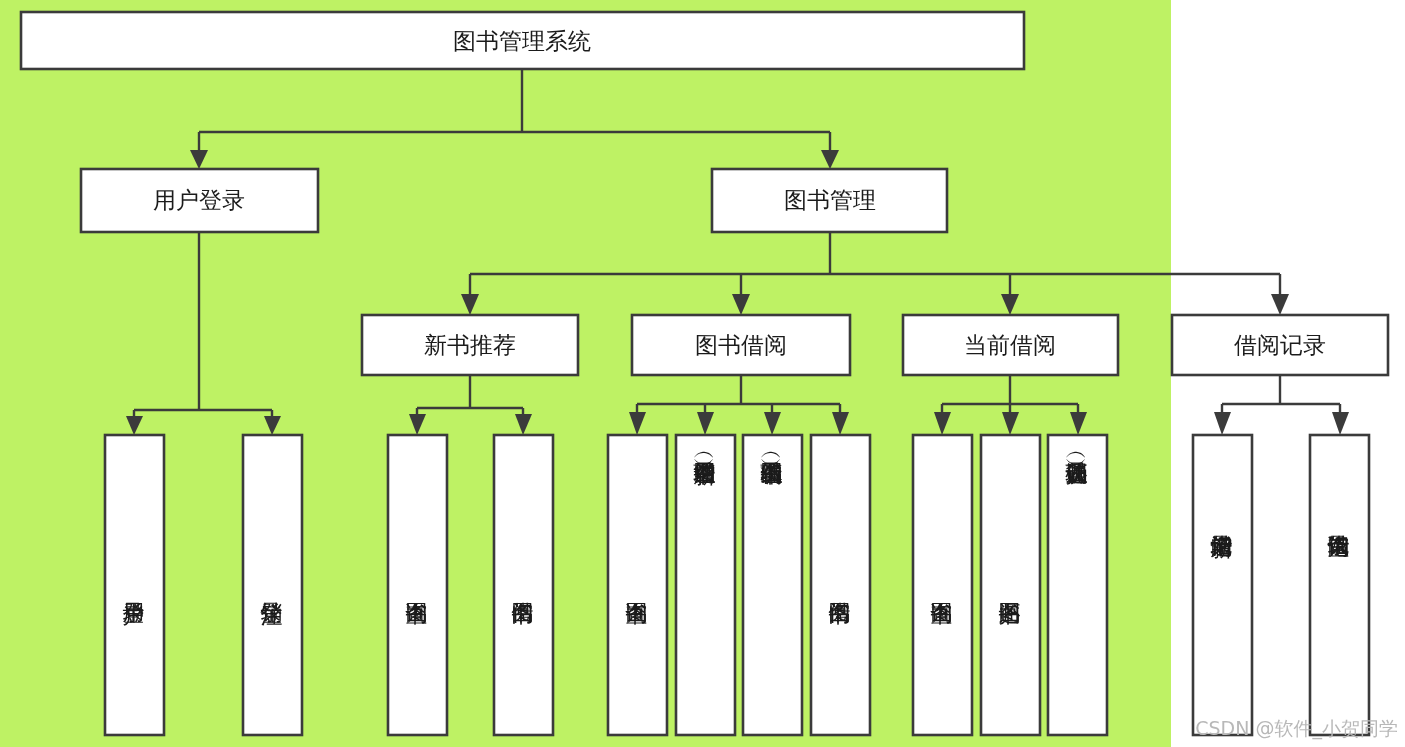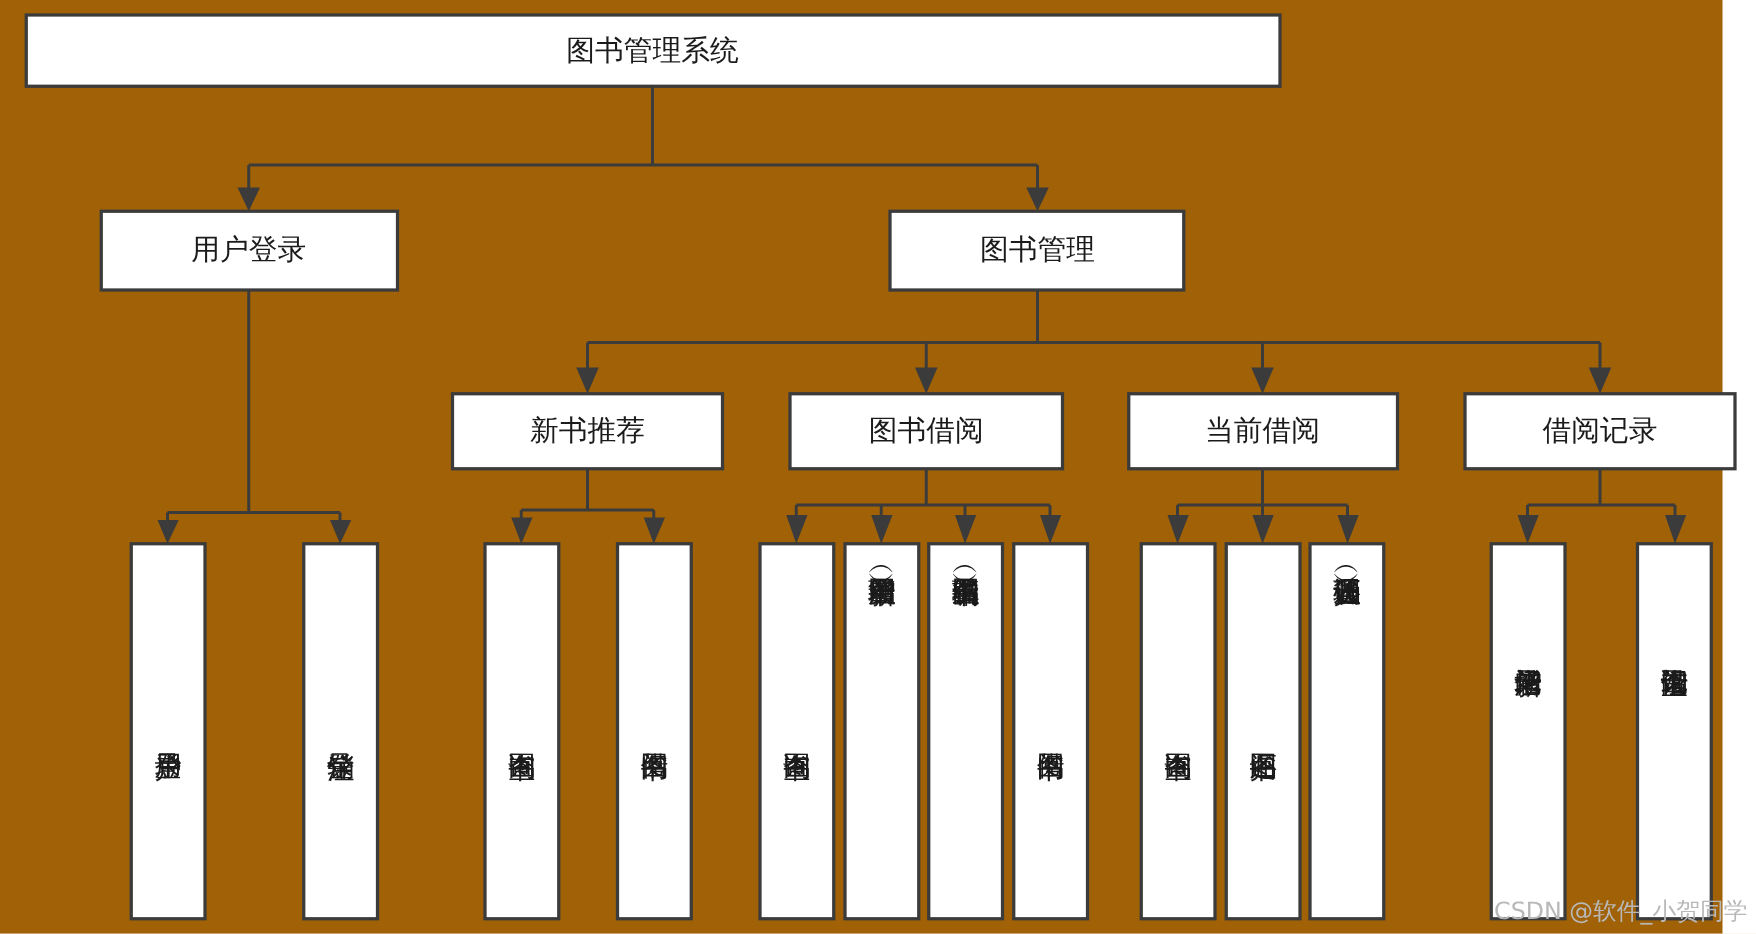--- a/index.html
+++ b/index.html
@@ -9,23 +9,23 @@
     background: #ffffff;
   }
   body {
     width: 1405px;
     height: 747px;
     overflow: hidden;
     font-family: "DejaVu Sans", "Liberation Sans", sans-serif;
   }
   #diagram-root {
     position: relative;
-    width: 1378px;
+    width: 1171px;
     height: 747px;
-    background: #a16207;
+    background: #bef264;
   }
   svg#flowchart {
     position: absolute;
     top: 0;
     left: 0;
     width: 1405px;
     height: 747px;
     display: block;
   }
   .node-box {

